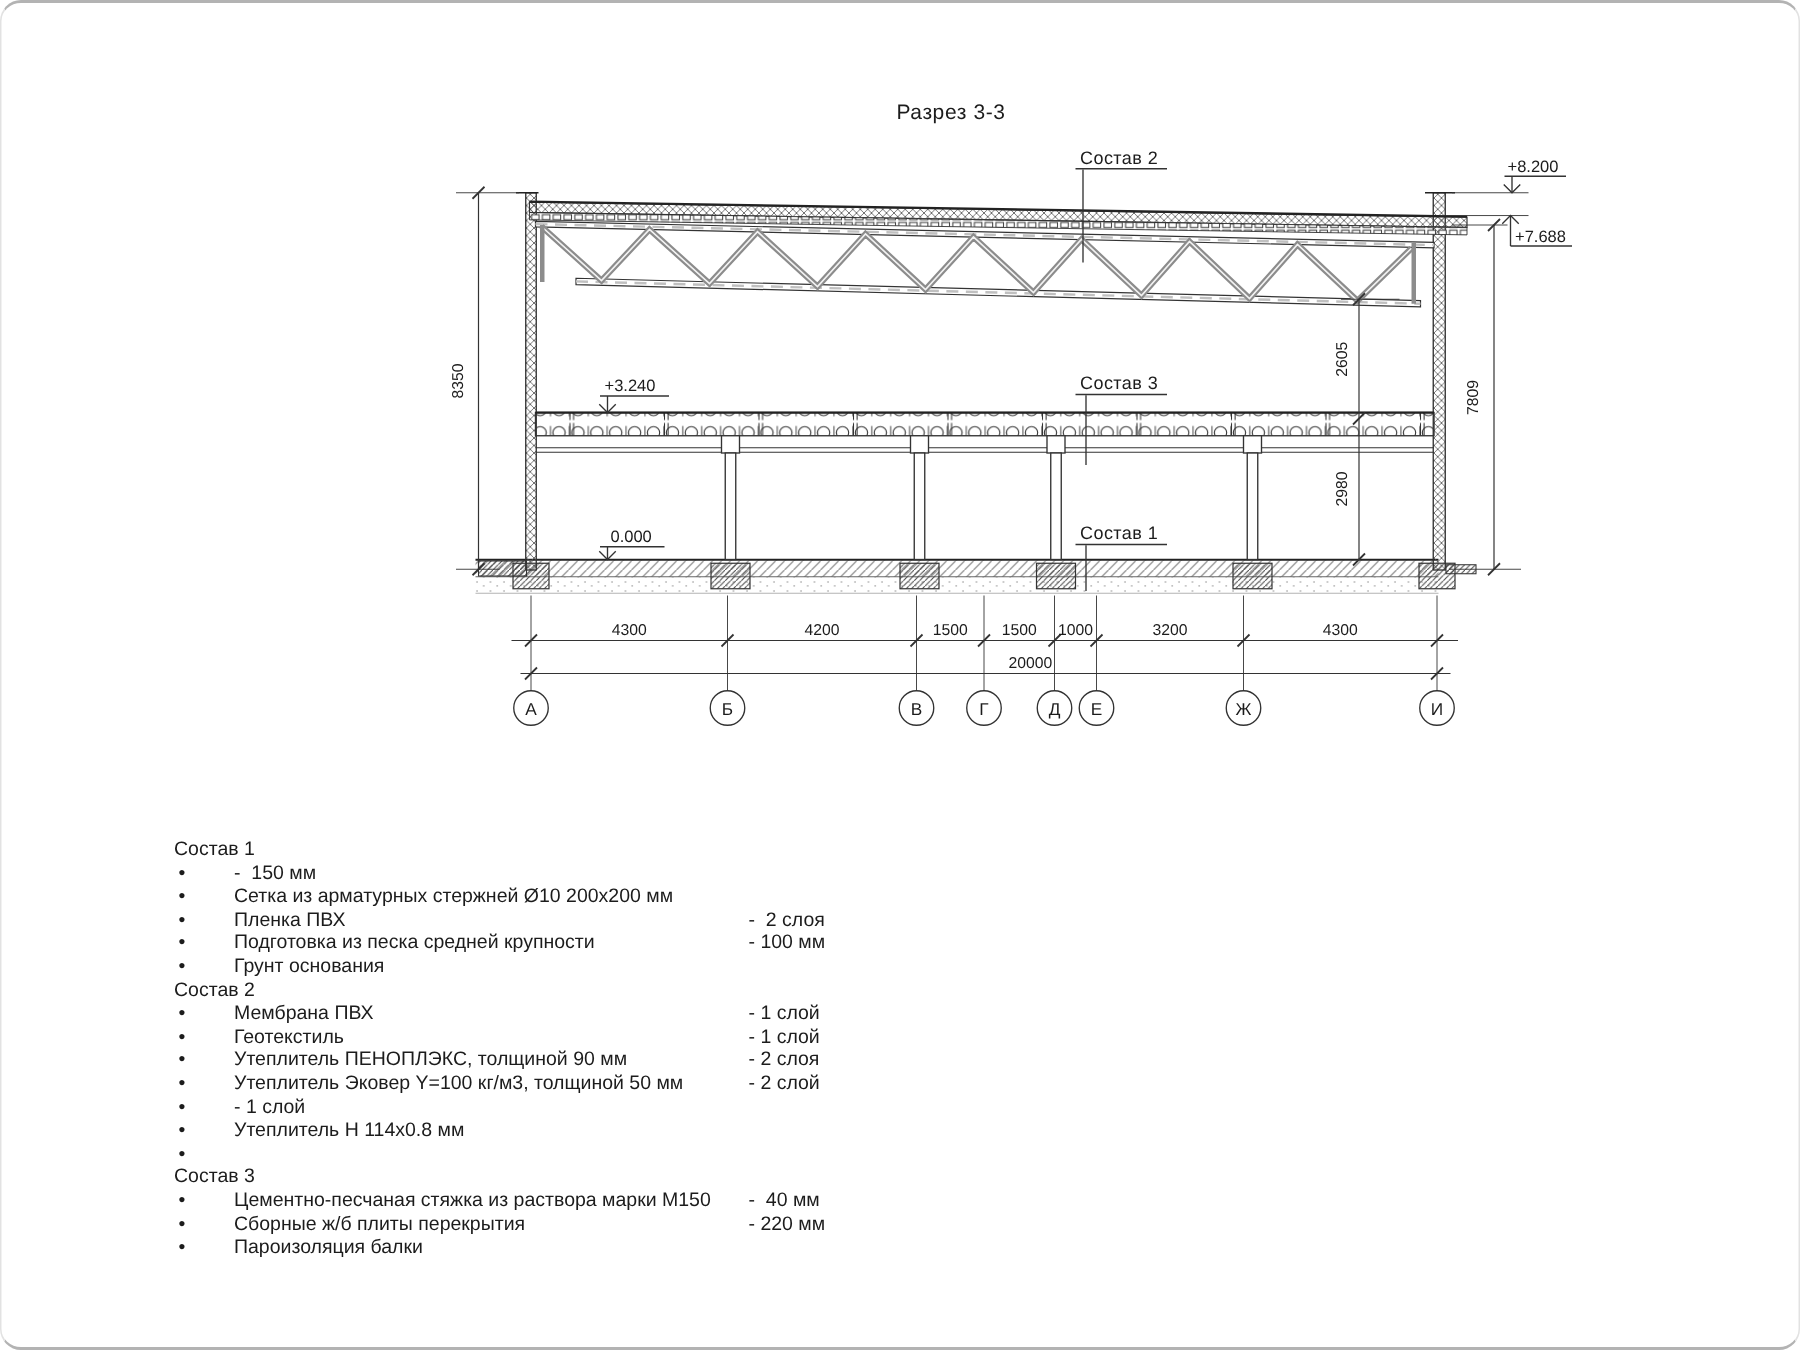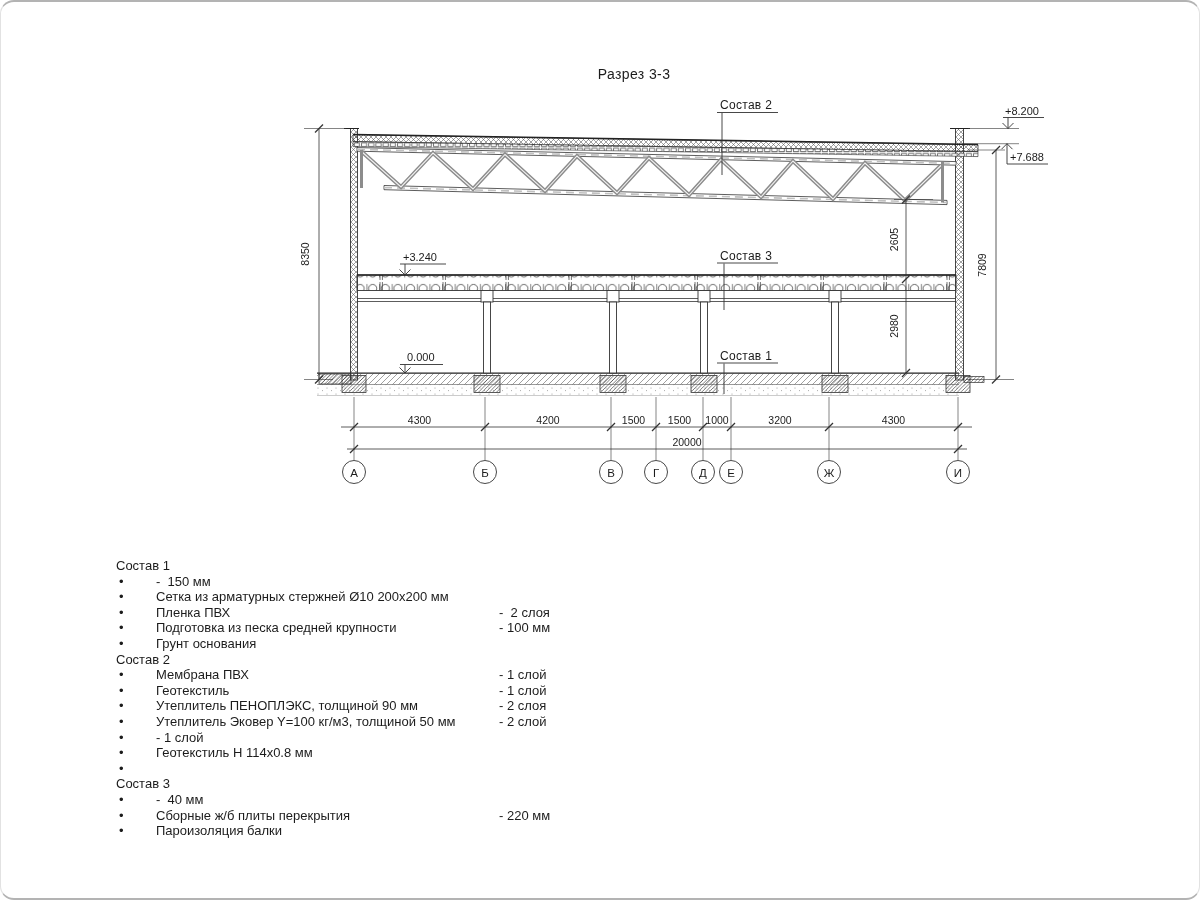--- a/index.html
+++ b/index.html
@@ -310,31 +310,32 @@
     <span class="mat-bullet">•</span>
     <span class="mat-name">Утеплитель Эковер Y=100 кг/м3, толщиной 50 мм</span>
     <span class="mat-value">- 2 слой</span>
   </div>
   <div class="mat-row">
     <span class="mat-bullet">•</span>
     <span class="mat-value">- 1 слой</span>
   </div>
   <div class="mat-row">
     <span class="mat-bullet">•</span>
-    <span class="mat-name">Геотекстиль Н 114х0.8 мм</span>
+    <span class="mat-name">Утеплитель Н 114х0.8 мм</span>
     <span class="mat-value"></span>
   </div>
   <div class="mat-row">
     <span class="mat-bullet">•</span>
     <span class="mat-value"></span>
   </div>
 
   <div class="mat-header">Состав 3</div>
   <div class="mat-row">
     <span class="mat-bullet">•</span>
+    <span class="mat-name">Цементно-песчаная стяжка из раствора марки М150</span>
     <span class="mat-value">-  40 мм</span>
   </div>
   <div class="mat-row">
     <span class="mat-bullet">•</span>
     <span class="mat-name">Сборные ж/б плиты перекрытия</span>
     <span class="mat-value">- 220 мм</span>
   </div>
   <div class="mat-row">
     <span class="mat-bullet">•</span>
     <span class="mat-name">Пароизоляция балки</span>

